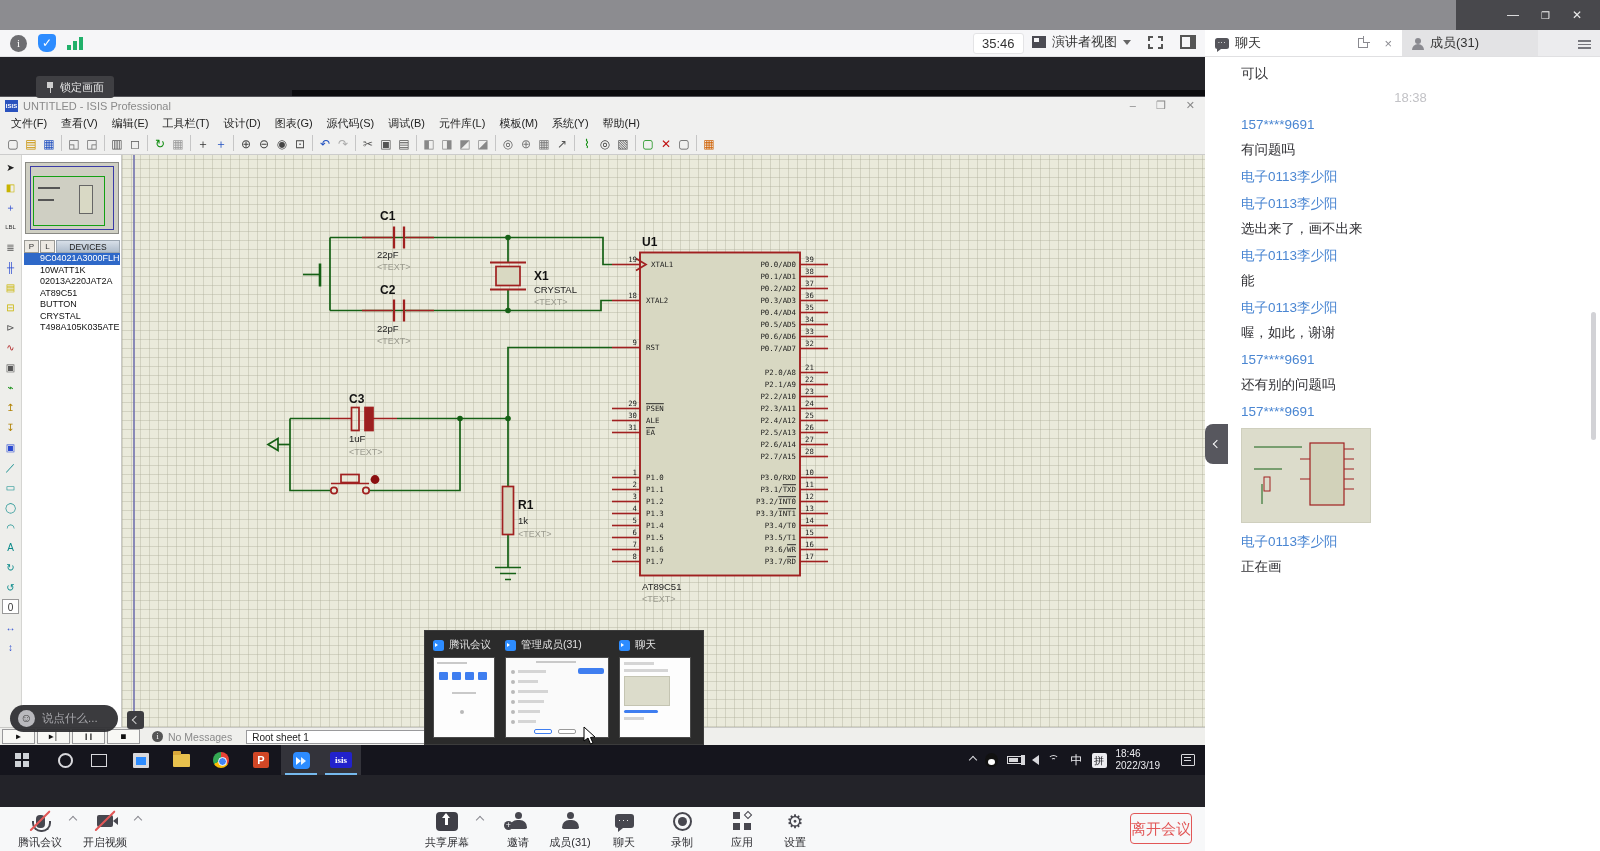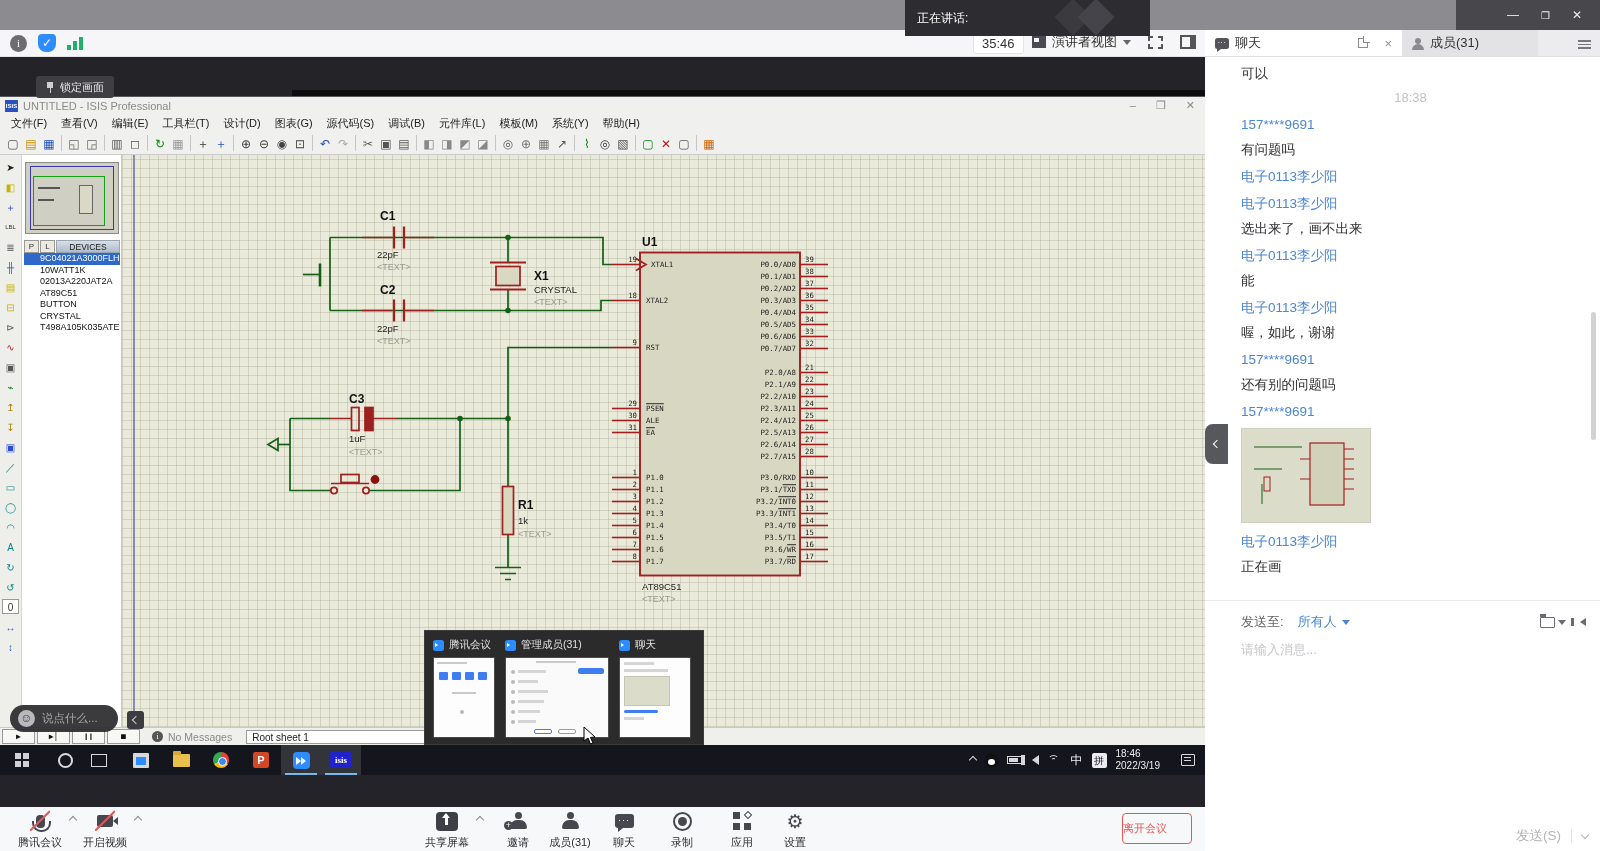--- a/index.html
+++ b/index.html
@@ -149,21 +149,21 @@
   .plus{position:absolute;left:-9px;top:5px;width:9px;height:9px;border-radius:50%;background:#47474f;color:#f7f8f9;font-size:9px;line-height:9px;text-align:center}
   .i-chat{width:19px;height:14px;background:#47474f;border-radius:3px;position:relative;color:#fff;font-size:9px;letter-spacing:1px;text-align:center;line-height:12px}
   .i-chat:after{content:"";position:absolute;left:3px;bottom:-4px;border-top:4px solid #47474f;border-right:5px solid transparent}
   .i-rec{width:19px;height:19px;border:2.4px solid #47474f;border-radius:50%;display:flex;align-items:center;justify-content:center}
   .i-rec i{width:9px;height:9px;background:#47474f;border-radius:50%}
   .i-apps{width:18px;height:18px;position:relative}
   .i-apps i{position:absolute;width:7px;height:7px;background:#47474f}
   .i-apps i:nth-child(1){left:0;top:0}.i-apps i:nth-child(2){left:0;bottom:0}.i-apps i:nth-child(3){right:0;bottom:0}
   .i-apps i:nth-child(4){right:0;top:0;transform:rotate(45deg);background:transparent;border:1.6px solid #47474f;width:6px;height:6px}
   .i-gear{font-size:19px;color:#47474f;line-height:19px}
-  .leavebtn{position:absolute;right:13px;top:6px;width:70px;height:31px;border:1px solid #e25757;color:#e25757;border-radius:4px;background:transparent;font-size:11px;text-align:left;line-height:29px}
+  .leavebtn{position:absolute;right:13px;top:6px;width:62px;height:31px;border:1px solid #e25757;color:#e25757;border-radius:4px;background:transparent;font-size:15px;text-align:center;line-height:29px}
 
   
   .popup{position:absolute;left:424px;top:630px;width:280px;height:115px;background:#2b2b2b;border:1px solid #3c3c3c;z-index:40;display:flex;gap:10px;padding:6px 8px}
   .pcard{display:flex;flex-direction:column}
   .pcard .ph{display:flex;align-items:center;gap:5px;height:16px}
   .pcard .ph .mi{width:11px;height:11px;background:#2d8cff;border-radius:2.5px;flex:none;position:relative}
   .pcard .ph .mi:after{content:"";position:absolute;left:2px;top:3px;border-left:3.5px solid #fff;border-top:2.5px solid transparent;border-bottom:2.5px solid transparent}
   .pcard .ph span{color:#e2e2e2;font-size:10.5px;white-space:nowrap;overflow:hidden;text-overflow:ellipsis}
   .thumb{margin-top:4px;background:#fdfdfd;border:1px solid #4a4a4a;flex:1;position:relative;overflow:hidden}
   .t-line{position:absolute;height:2px;background:#c9c9c9}
@@ -215,25 +215,20 @@
 </head>
 <body>
 
 <div id="root">
 
   <div class="topbar">
     <div class="topbar-dark-right">
       <span>—</span>
       <span style="font-size:10px">❒</span>
       <span>✕</span>
-    </div>
-    <div class="speak-box">
-      <span>正在讲话:</span>
-      <i class="wm" style="left:155px;top:4px"></i>
-      <i class="wm" style="left:178px;top:4px;background:#44444a"></i>
     </div>
   </div>
 
   <div class="subbar"></div>
   <div class="ic-info">i</div>
   <div class="ic-shield">✓</div>
   <div class="ic-signal">
       <i style="height:5px"></i>
       <i style="height:9px"></i>
       <i style="height:13px"></i>
@@ -821,40 +816,18 @@
               <rect x="22" y="48" width="6" height="14" fill="none"></rect>
             </g>
           </svg></div>
         <div class="m-name">电子0113李少阳</div>
         <div class="m-text">正在画</div>
       </div>
     <div class="chat-scroll"></div>
     <div class="collapse">
         <span class="chev left"></span>
       </div>
-    <div class="inputarea">
-      <div class="sendrow">
-        <span class="sendto">发送至:</span>
-        <span class="allppl">
-            <span>所有人</span>
-            <span class="tri-down"></span>
-          </span>
-        <span class="r-ics">
-          <span style="display:flex;align-items:center;gap:3px">
-              <span class="fold"></span>
-              <span class="tri-down" style="border-top-color:#6a6a70"></span>
-            </span>
-          <span class="spk2"></span>
-        </span>
-      </div>
-      <div class="placeholder">请输入消息...</div>
-      <div class="sendbtn-row">
-        <span>发送(S)</span>
-        <span class="vsep"></span>
-        <span class="chev down" style="color:#b4b4b8;margin-top:-3px"></span>
-      </div>
-    </div>
   </div>
 
   <svg class="cursor" width="16" height="20" viewBox="0 0 16 20">
     <path d="M2,1 L2,15 L6,12 L8.5,18 L11,17 L8.5,11.5 L13,11 Z" fill="#fff" stroke="#000" stroke-width="1"></path>
   </svg>
 </div>
 
 </body></html>

